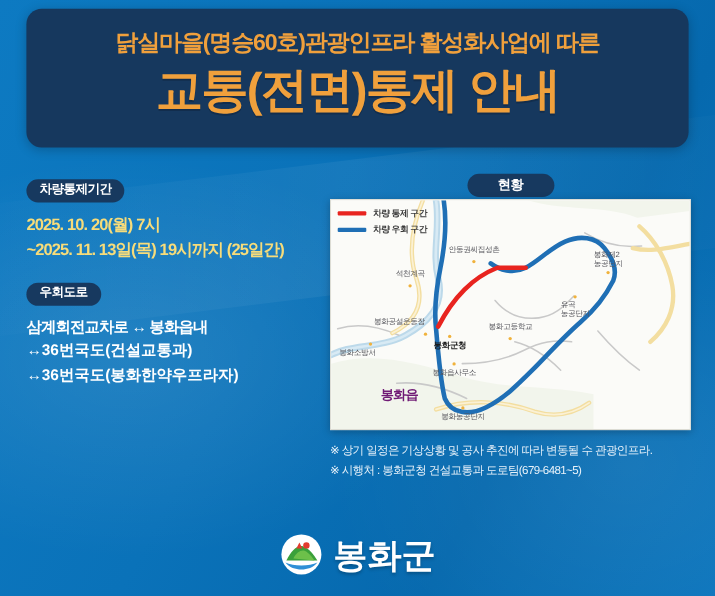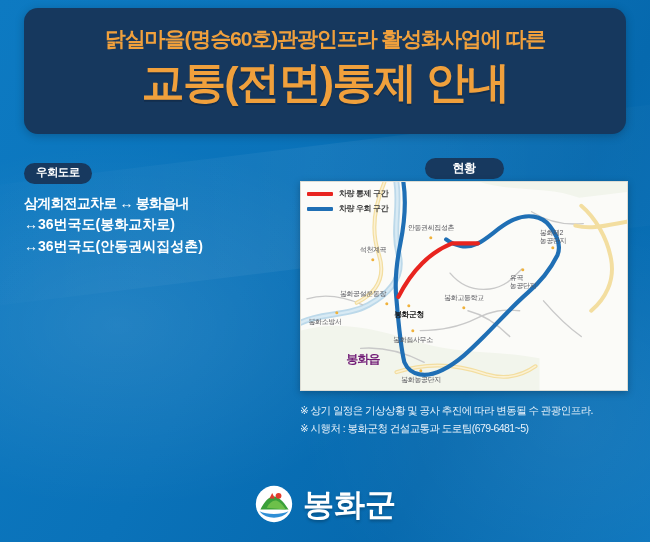--- a/index.html
+++ b/index.html
@@ -224,27 +224,34 @@
 <div id="poster">
 
   <div class="header-band">
     <div class="header-sub">닭실마을(명승60호)관광인프라 활성화사업에 따른</div>
     <div class="header-main">교통(전면)통제 안내</div>
   </div>
 
   <div class="left-col">
 
 
+    <div class="section">
+      <span class="badge">차량통제기간</span>
+      <div class="sec-body gold">
+        <span class="line">2025. 10. 20(월) 7시</span>
+        <span class="line">~2025. 11. 13일(목) 19시까지 (25일간)</span>
+      </div>
+    </div>
 
     <div class="section">
       <span class="badge">우회도로</span>
       <div class="sec-body">
         <span class="line">삼계회전교차로 ↔ 봉화읍내</span>
-        <span class="line arrow">↔36번국도(봉화교차로)</span>
-        <span class="line arrow">↔36번국도(안동권씨집성촌)</span>
+        <span class="line arrow">↔36번국도(건설교통과)</span>
+        <span class="line arrow">↔36번국도(봉화한약우프라자)</span>
       </div>
     </div>
 
   </div>
 
   <div class="right-col">
 
     <div class="status-badge-wrap">
       <span class="status-badge">현황</span>
     </div>

